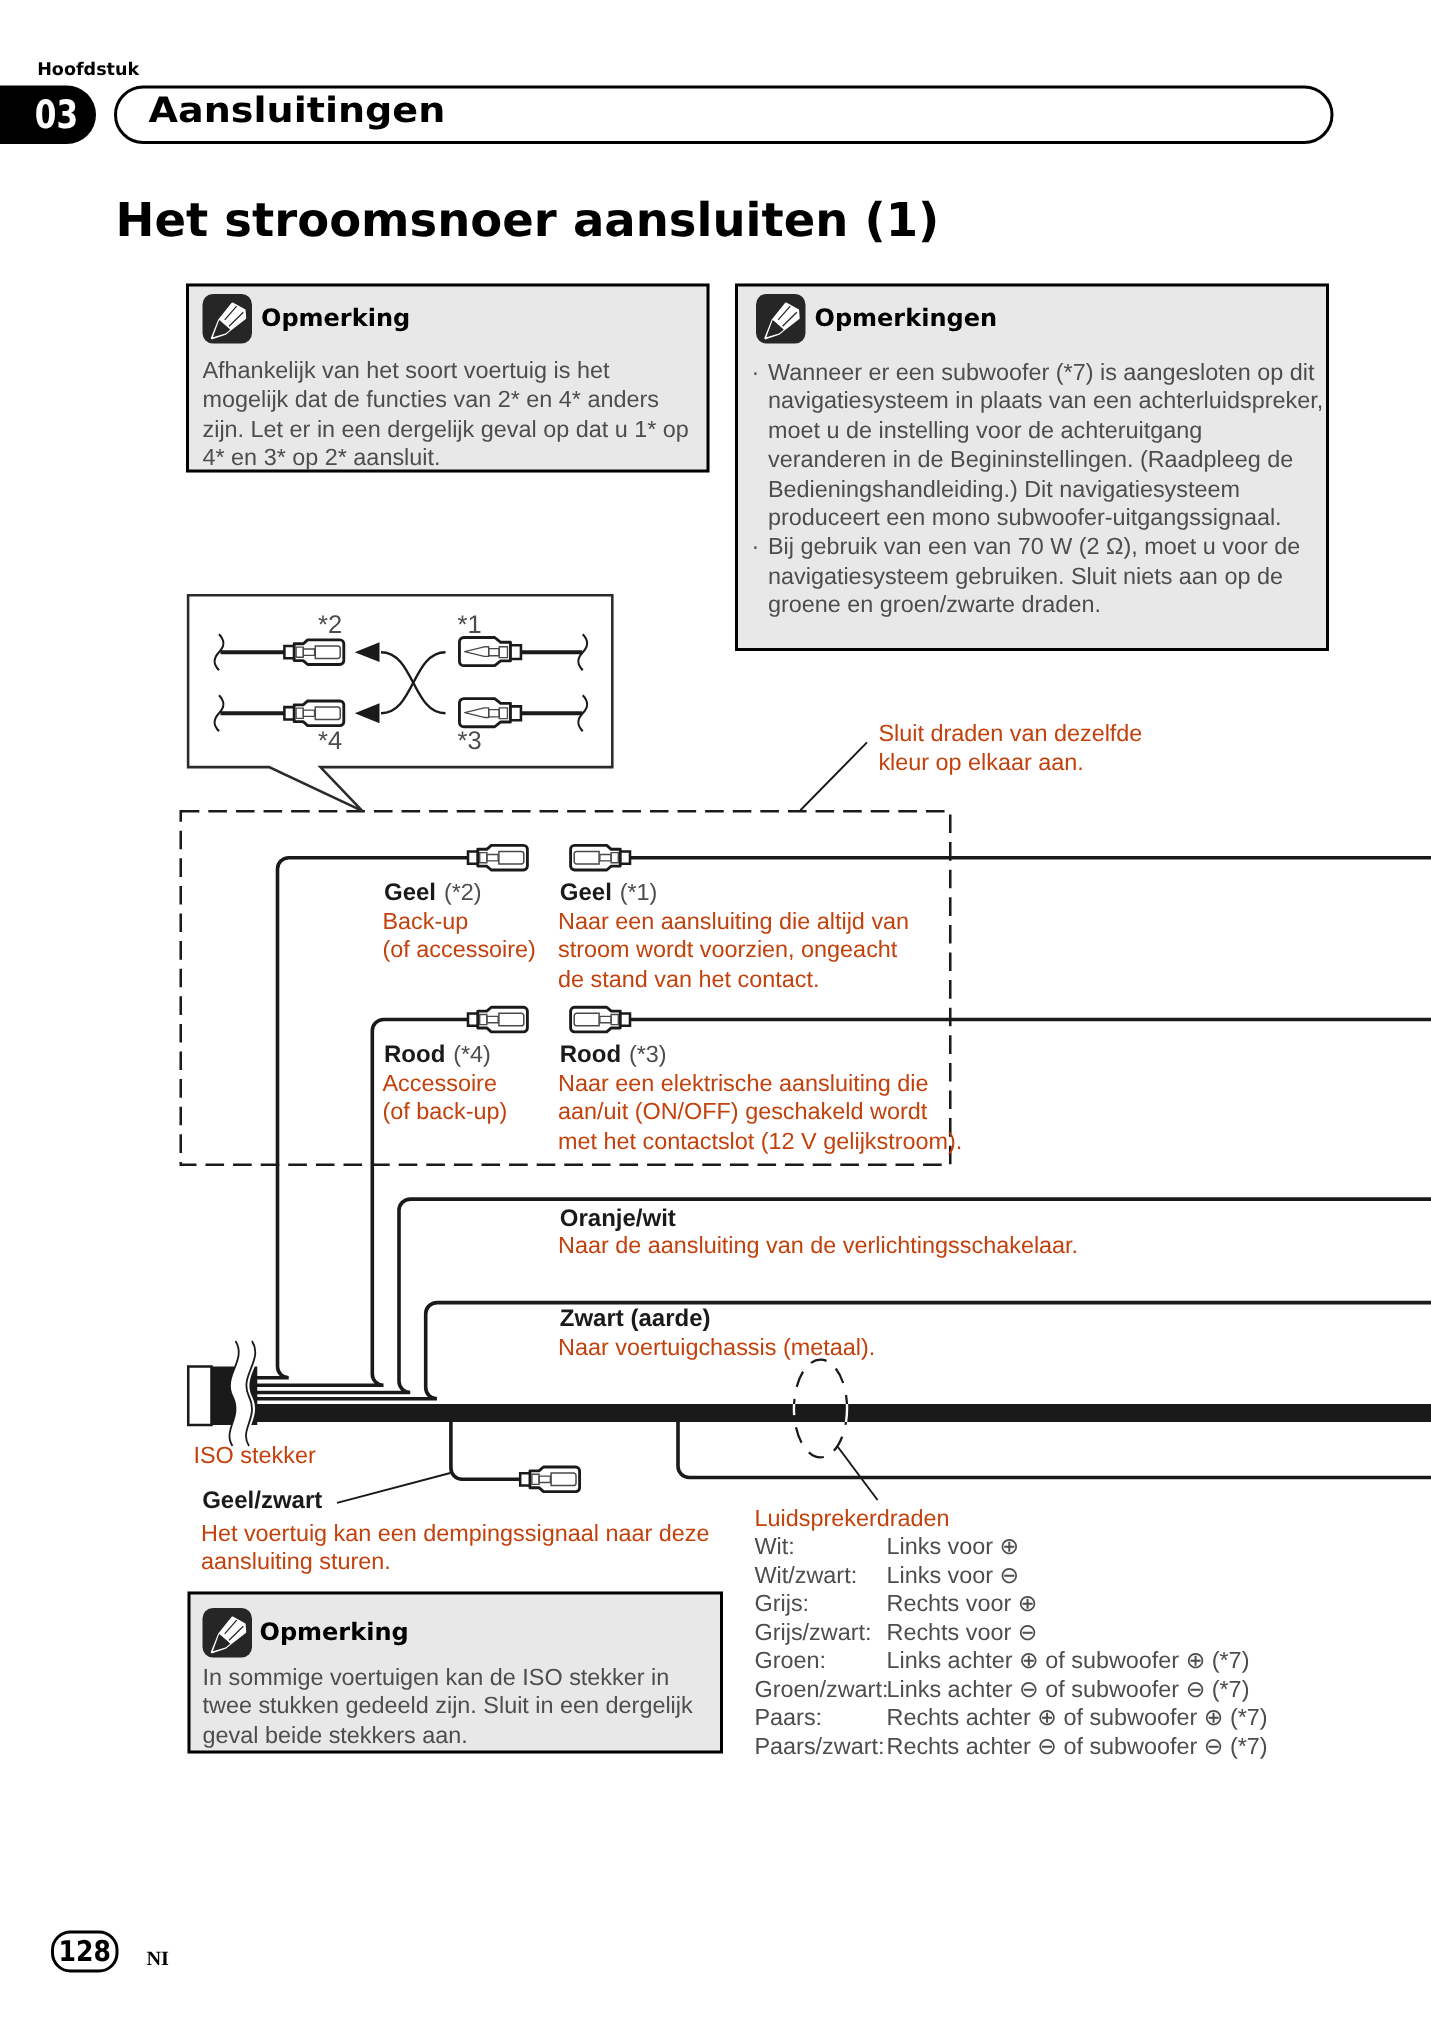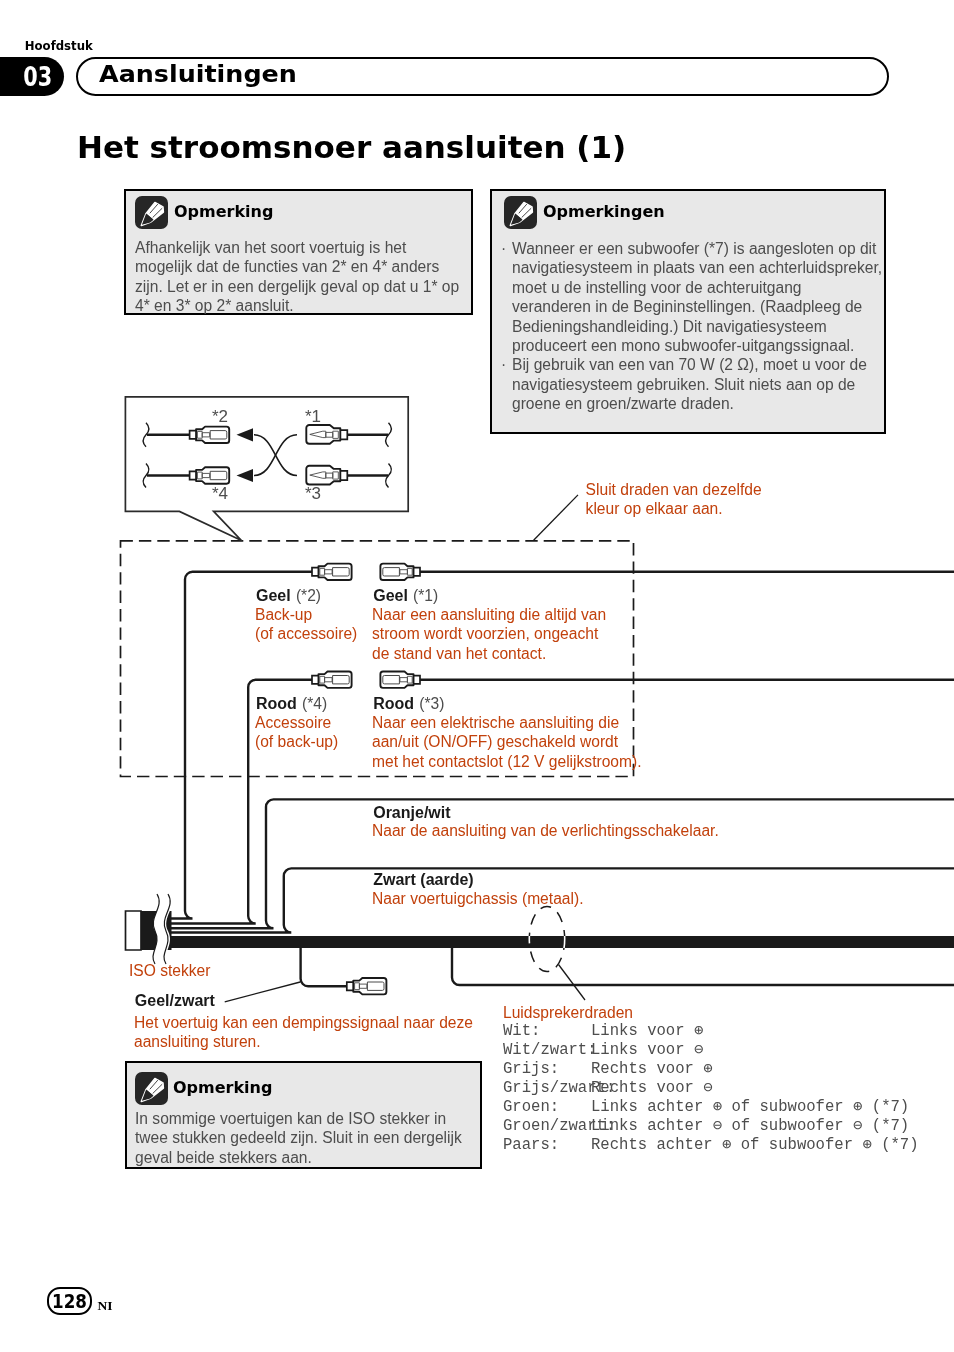--- a/index.html
+++ b/index.html
@@ -23,28 +23,28 @@
   .bl{position:absolute;font-size:15.6px;color:#4d4d4d;line-height:19.4px;white-space:nowrap;}
   .bl .li{position:relative;padding-left:11px;}
   .bl .li:before{content:"\00b7";position:absolute;left:0px;top:0;}
 
   
   .dtxt{position:absolute;font-size:15.6px;color:#c2410c;line-height:19.4px;white-space:nowrap;}
   .dname{position:absolute;font-family:"DejaVu Sans",sans-serif;font-size:15px;font-weight:bold;color:#000;line-height:19.4px;white-space:nowrap;}
   .dname i{font-family:"Liberation Sans",sans-serif;font-style:normal;font-weight:normal;color:#4d4d4d;font-size:15.6px;}
 
   
-  .pagenum{position:absolute;left:47px;top:1287px;width:45px;height:28px;border:2.2px solid #000;border-radius:13px;box-sizing:border-box;}
+  .pagenum{position:absolute;left:34px;top:1287px;width:45px;height:28px;border:2.2px solid #000;border-radius:13px;box-sizing:border-box;}
   .pagenum span{position:absolute;left:0;top:3.2px;width:100%;text-align:center;font-family:"DejaVu Sans",sans-serif;font-size:19px;font-weight:bold;color:#000;line-height:19px;display:block;transform:scaleX(0.88);}
   .langcode{position:absolute;left:97.6px;top:1297.5px;font-family:Liberation Serif, serif;font-size:13.5px;font-weight:bold;color:#000;line-height:15px;}
 
 
   .clabel{position:absolute;font-size:17px;color:#4d4d4d;line-height:19px;white-space:nowrap;}
   .dname b{font-family:"Liberation Sans",sans-serif;font-size:16px;font-weight:bold;color:#1a1a1a;}
-  .spk{position:absolute;font-size:15.6px;color:#4d4d4d;line-height:19.05px;white-space:nowrap;font-family:Liberation Mono, monospace;}
+  .spk{position:absolute;font-size:15.6px;color:#4d4d4d;line-height:19.05px;white-space:nowrap;}
   .spk .row{display:flex;}
   .spk .c1{width:88px;flex:0 0 88px;}
   svg{display:block;position:absolute;}
   .diagram{position:absolute;left:0;top:0;width:954px;height:1352px;pointer-events:none;}
 </style>
 </head>
 <body>
 
 <div class="page">
 
@@ -301,20 +301,24 @@
         <span>Links achter ⊕ of subwoofer ⊕ (*7)</span>
       </div>
       <div class="row">
         <span class="c1">Groen/zwart:</span>
         <span>Links achter ⊖ of subwoofer ⊖ (*7)</span>
       </div>
       <div class="row">
         <span class="c1">Paars:</span>
         <span>Rechts achter ⊕ of subwoofer ⊕ (*7)</span>
       </div>
+      <div class="row">
+        <span class="c1">Paars/zwart:</span>
+        <span>Rechts achter ⊖ of subwoofer ⊖ (*7)</span>
+      </div>
     </div>
 
   <div class="pagenum">
       <span>128</span>
     </div>
   <div class="langcode">NI</div>
 
 </div>
 
 </body></html>

